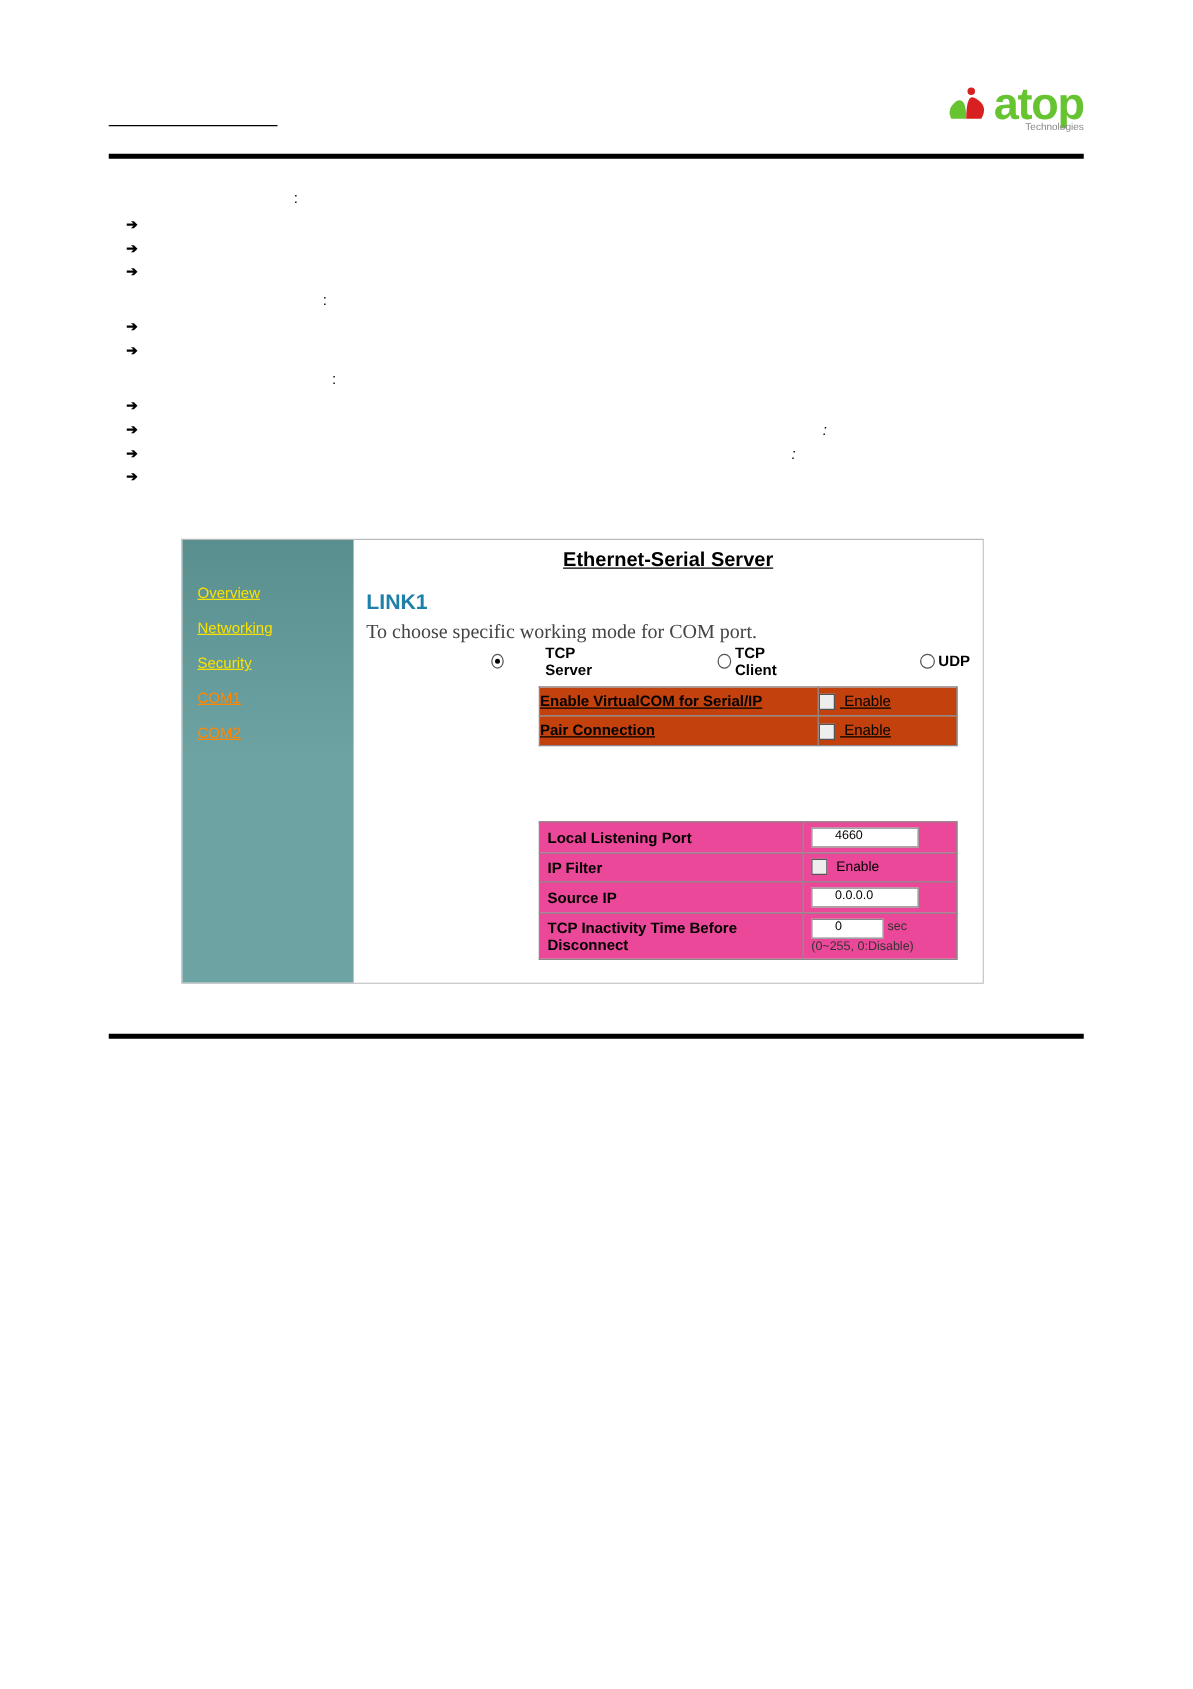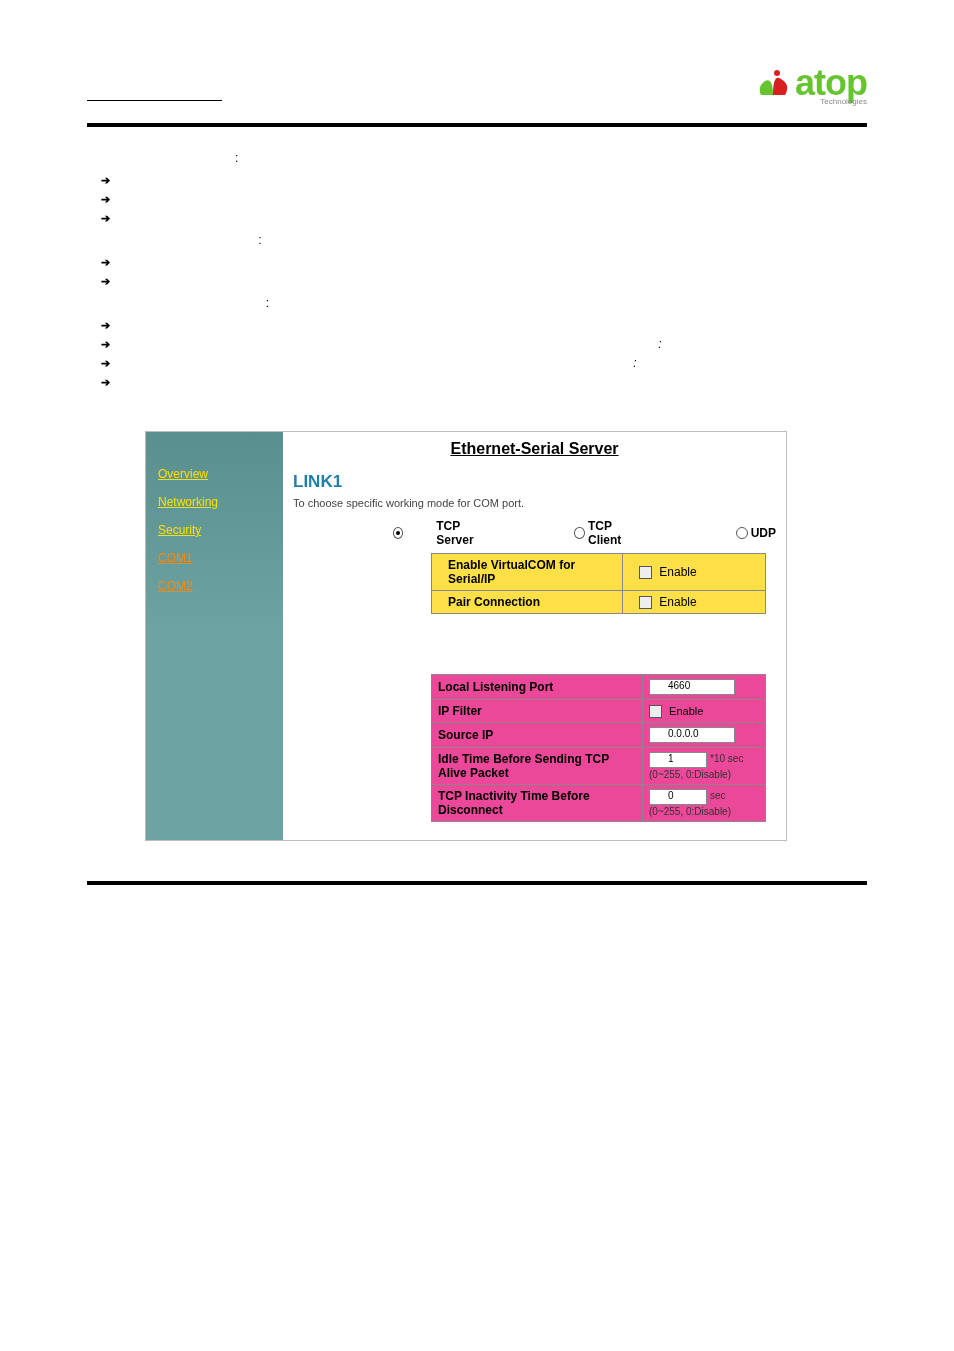--- a/index.html
+++ b/index.html
@@ -139,23 +139,23 @@
     margin-bottom: 14px;
     text-decoration: underline;
   }
   .link1-title {
     color: #1e7fa8;
     font-size: 17px;
     font-weight: bold;
     margin-bottom: 5px;
   }
   .link1-sub {
-    font-size: 11px;
+    font-size: 16px;
     color: #444;
-    margin-bottom: 10px;
+    font-family: Liberation Serif, serif;
   }
   .mode-row {
     display: flex;
     align-items: center;
     font-size: 12px;
     font-weight: bold;
     color: #000;
     margin-left: 100px;
     margin-bottom: 6px;
   }
@@ -182,26 +182,27 @@
     border-radius: 50%;
   }
   .form-table {
     border-collapse: collapse;
     width: 335px;
     margin-left: 138px;
     margin-bottom: 60px;
   }
   .form-table td {
     border: 1px solid #888;
-    background: #fde047;
-    font-size: 12px;
-    font-weight: bold;
-    color: #000;
-    padding: 4px 16px;
+    background: #c2410c;
+    font-size: 12px;
+    font-weight: bold;
+    color: #000;
+    padding: 4px 0;
     vertical-align: middle;
+    text-decoration: underline;
   }
   .form-table td.val {
     width: 110px;
     font-weight: normal;
   }
   .checkbox {
     width: 11px;
     height: 11px;
     border: 1px solid #555;
     background: #eee;
@@ -381,28 +382,20 @@
               <span>Enable</span>
             </td>
           </tr>
           <tr>
             <td>Source IP</td>
             <td class="val">
               <span class="text-input">0.0.0.0</span>
             </td>
           </tr>
           <tr>
-            <td>Idle Time Before Sending TCP Alive Packet</td>
-            <td class="val">
-              <span class="text-input short">1</span>
-              <span class="note-small">*10 sec</span><br>
-              <span class="note-small">(0~255, 0:Disable)</span>
-            </td>
-          </tr>
-          <tr>
             <td>TCP Inactivity Time Before Disconnect</td>
             <td class="val">
               <span class="text-input short">0</span>
               <span class="note-small">sec</span><br>
               <span class="note-small">(0~255, 0:Disable)</span>
             </td>
           </tr>
         </tbody>
           </table>
 

